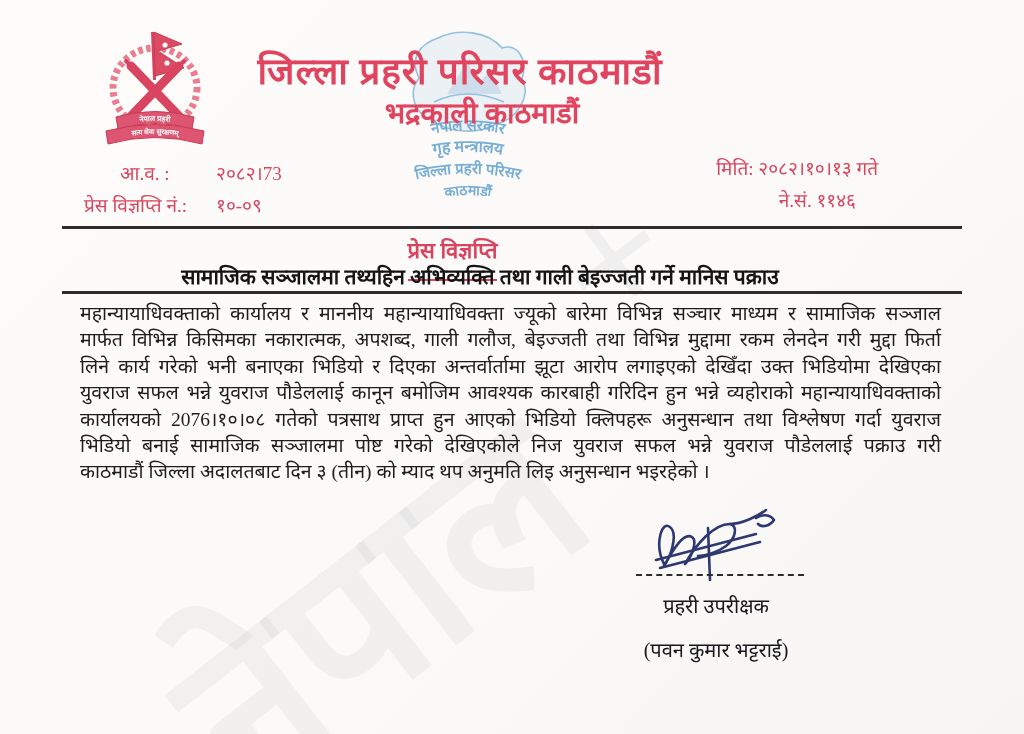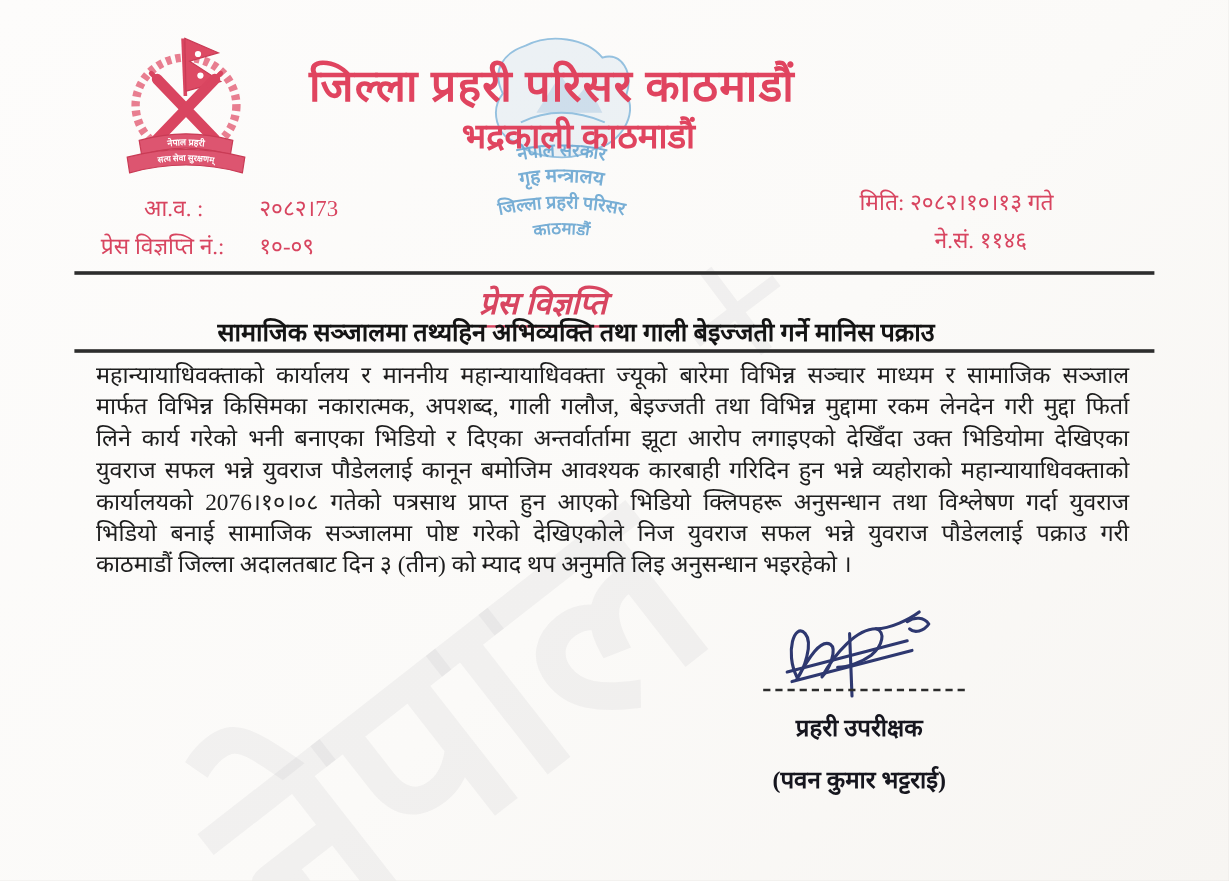--- a/index.html
+++ b/index.html
@@ -40,38 +40,38 @@
   .m-pr-label  { left:84px;  top:192px; }
   .m-pr-value  { left:216px; top:192px; }
   .m-date     { left:610px; top:155px; width:268px; text-align:right; }
   .m-nsamvat  { left:610px; top:187px; width:246px; text-align:right; }
   
   .rule { position:absolute; left:62px; width:900px; height:3px; background:#2d2d2d; }
   .rule1 { top:226px; }
   .rule2 { top:291px; }
   .pr-heading-wrap { position:absolute; left:0; top:234px; width:905px; text-align:center; }
   .pr-heading {
-    display:inline-block; font-size:26px; font-weight:bold; color:#d84560;
-    border-bottom:2px solid #d84560; padding-bottom:1px;font-style:italic;
+    display:inline-block; font-size:22px; font-weight:bold; color:#d84560;
+    border-bottom:2px solid #d84560; padding-bottom:15px;
   }
   .subject {
     position:absolute; left:0; top:262px; width:960px; text-align:center;
     font-size:21px; font-weight:bold; color:#141414;
   }
   
   .body-text { position:absolute; left:80px; top:301px; width:861px; color:#1d1d1d; }
   .bline {
     font-size:19.5px; line-height:26.4px; white-space:normal;
     text-align:justify; text-align-last:justify;
   }
   .bline.last { text-align-last:left; }
   
   .sig-svg   { position:absolute; left:638px; top:498px; width:156px; height:84px; }
   .sig-dash  { position:absolute; left:636px; top:574px; width:168px; border-top:2.5px dashed #2c2c2c; }
-  .sig-line  { position:absolute; text-align:center; font-weight:bold; color:#16161e; white-space:nowrap; }
+  .sig-line  { position:absolute; text-align:center; font-weight:normal; color:#16161e; white-space:nowrap; }
   .sig-rank  { left:616px; top:592px; width:200px; font-size:20px; }
   .sig-name  { left:598px; top:624px; width:236px; font-size:20px;margin-top:12px; }
   .sig-desig { left:592px; top:656px; width:248px; font-size:20px; }
 </style>
 </head>
 <body>
 
 <div class="page">
 
   <div class="wm1">नेपाल</div>

